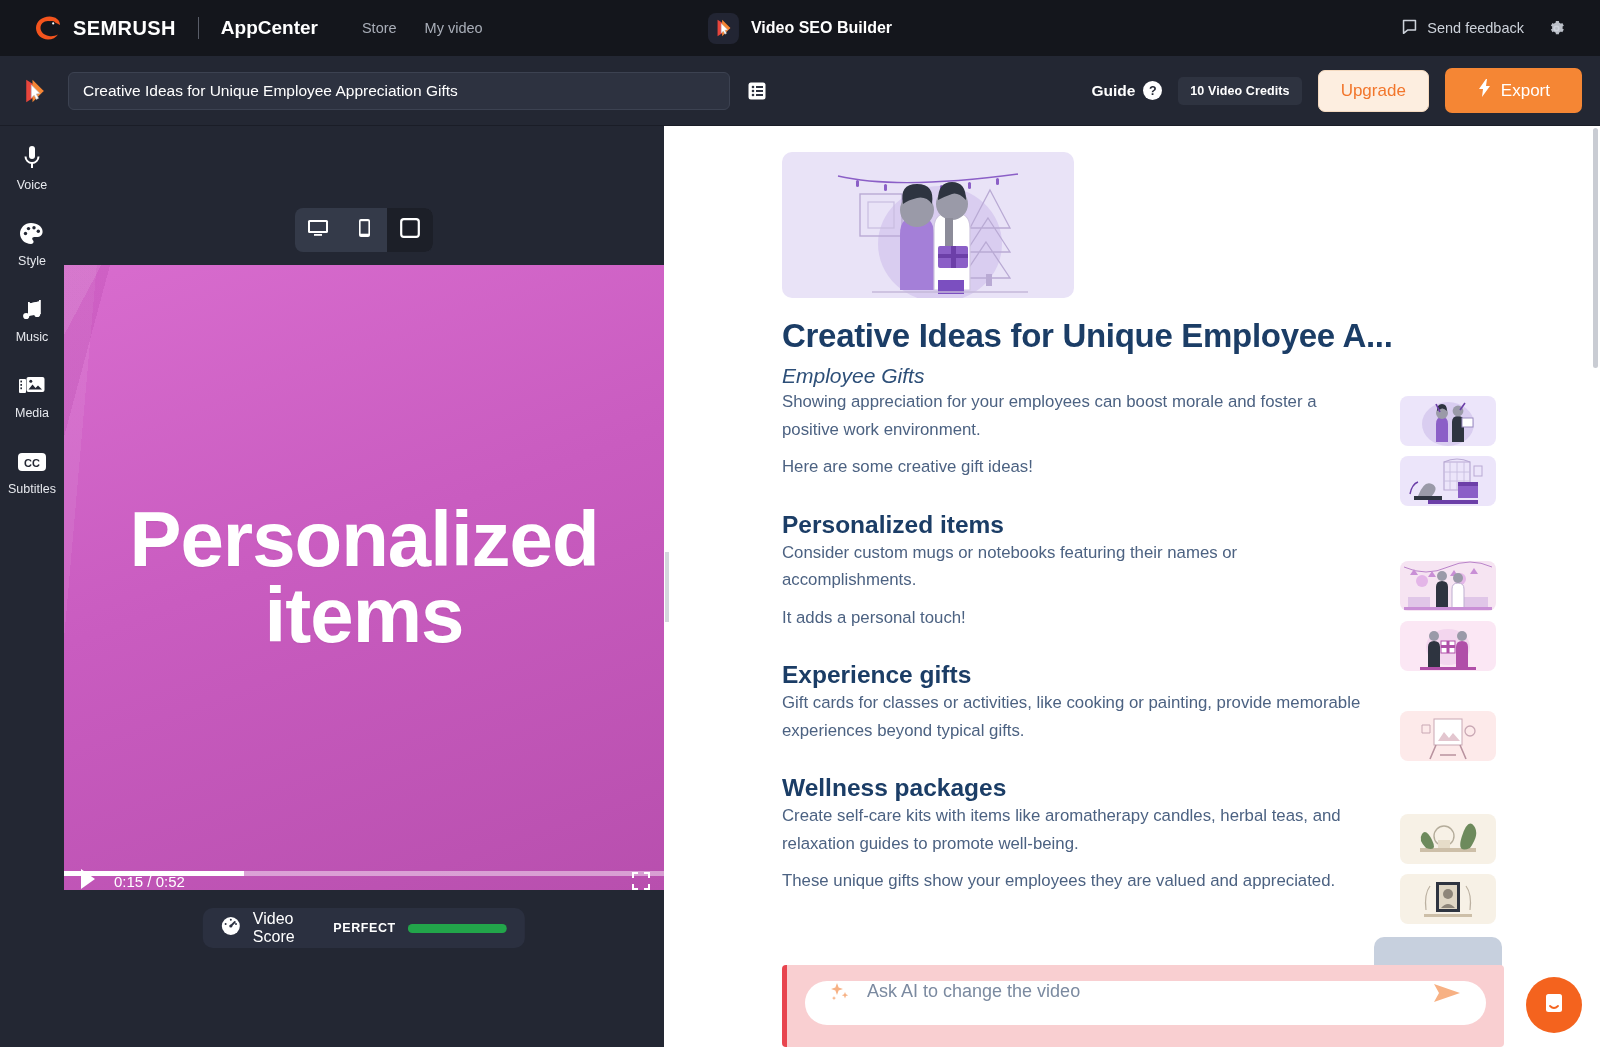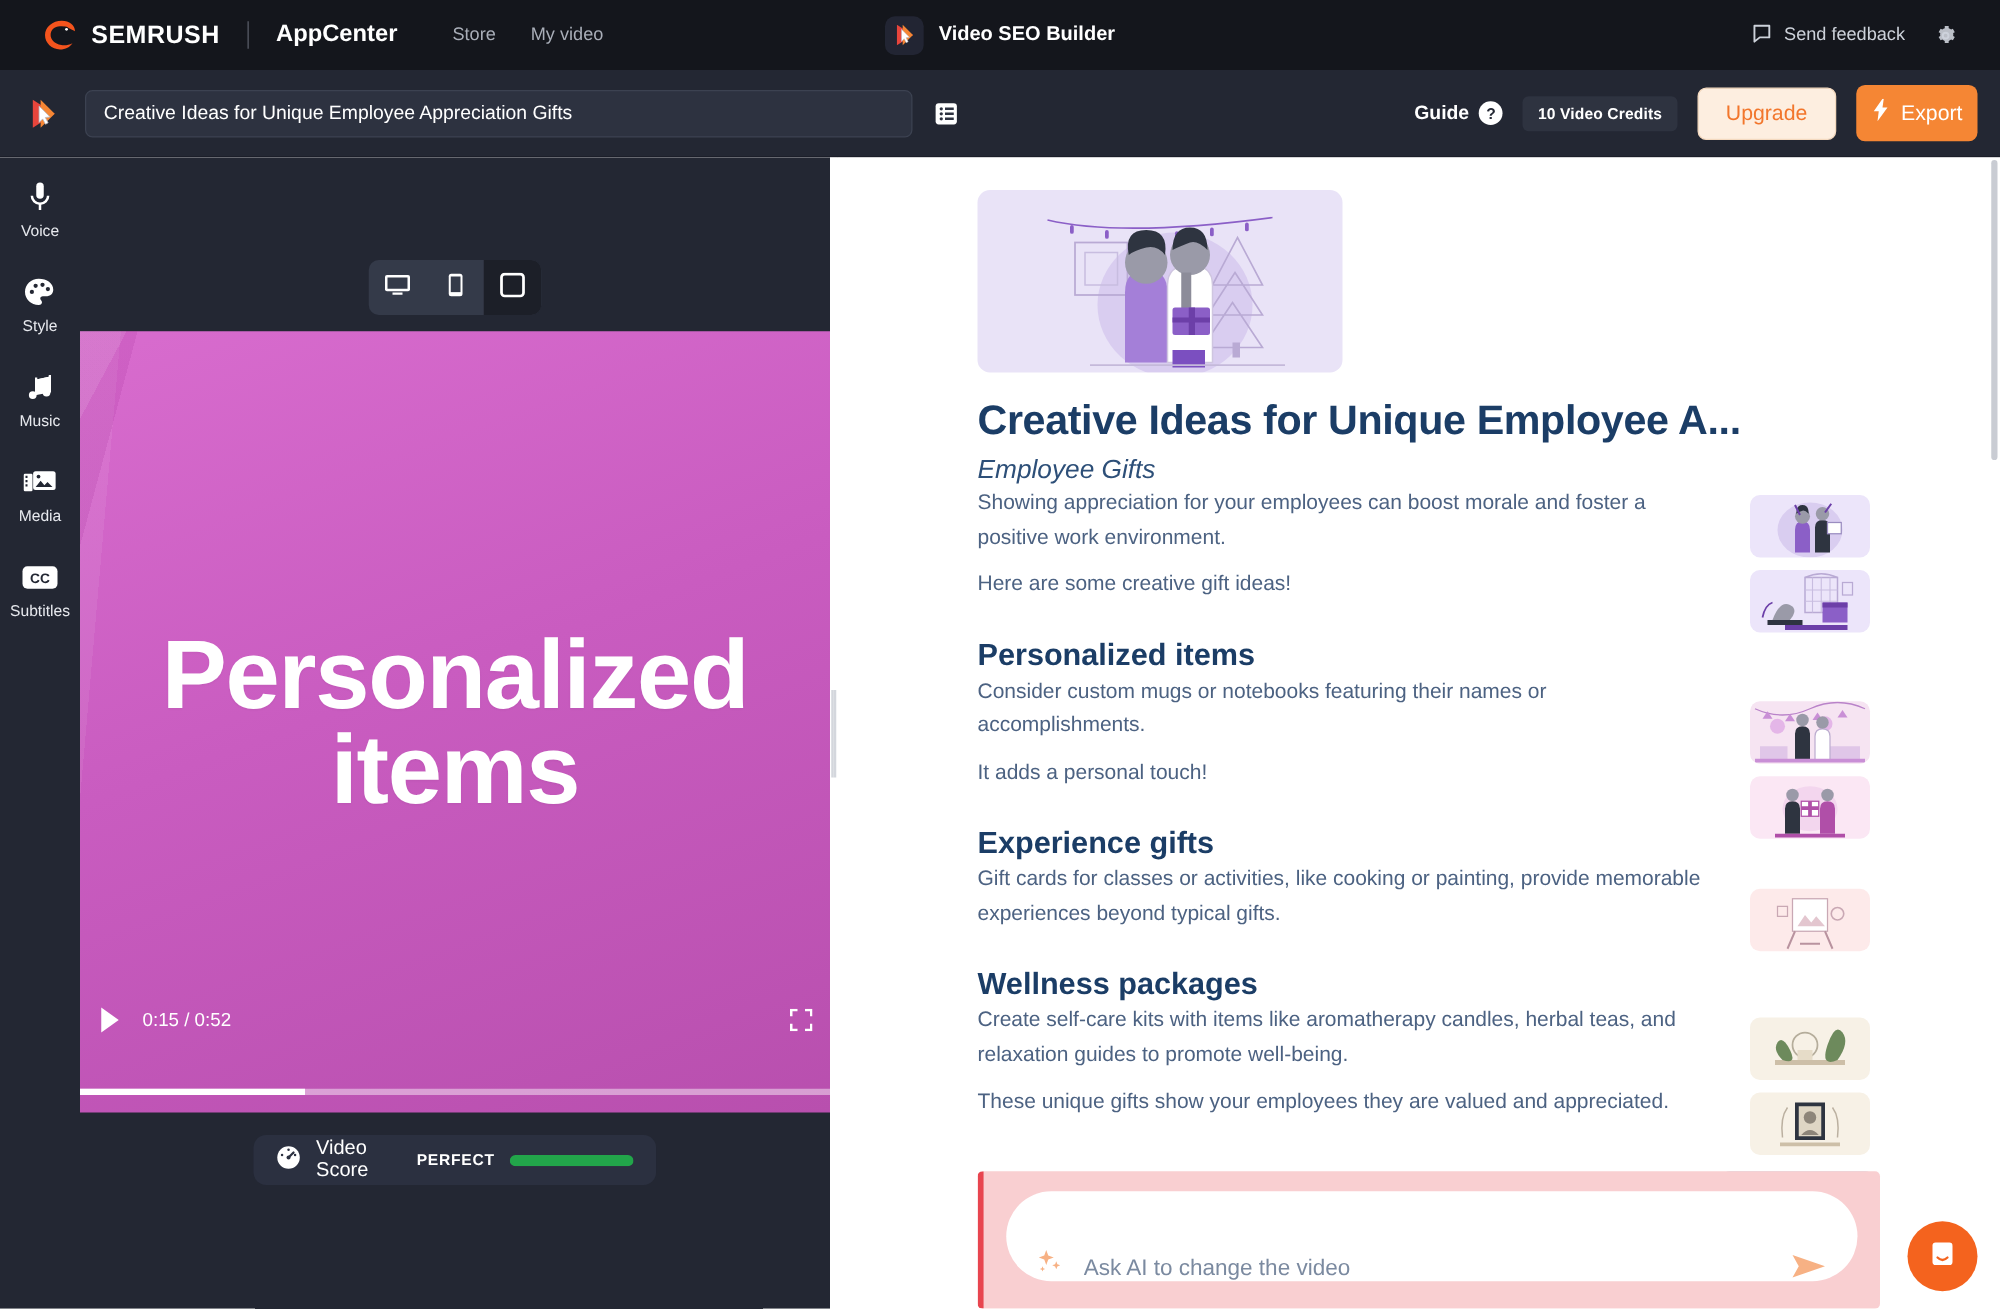--- a/index.html
+++ b/index.html
@@ -62,21 +62,21 @@
   .credits {
     background: #2e3340; color: #fff; font-size: 12.5px; font-weight: 700;
     padding: 7px 12px; border-radius: 5px; letter-spacing: .1px;
   }
   .btn-upgrade {
     background: #fdeee0; color: #f2762c; border: 1px solid #f4d9bf; border-radius: 7px;
     font-size: 17px; padding: 10px 22px; cursor: pointer; font-family: inherit;
   }
   .btn-export {
     background: #f58634; color: #fff; border: none; border-radius: 7px;
-    font-size: 17px; padding: 11px 12px; cursor: pointer; display: flex; align-items: center; gap: 8px;
+    font-size: 17px; padding: 11px 32px; cursor: pointer; display: flex; align-items: center; gap: 8px;
     font-family: inherit;
   }
 
   
   .body { flex: 1; display: flex; min-height: 0; background: #fff; }
 
   
   .sidebar {
     width: 64px; background: #232733; display: flex; flex-direction: column;
     align-items: center; padding-top: 18px; gap: 28px; flex: 0 0 64px;
@@ -107,22 +107,22 @@
       linear-gradient(160deg, #d86cce 0%, #c95cc0 45%, #b84fae 100%);
     display: flex; align-items: center; justify-content: center;
     overflow: hidden;
   }
   .stage-text {
     color: #fff; font-size: 78px; font-weight: 700; line-height: .97;
     text-align: center; letter-spacing: -1px; padding: 0 20px;
     text-shadow: 0 1px 2px rgba(0,0,0,.05);
   }
   .vcontrols {
-    position: absolute; left: 0; top: 652px; width: 600px; height: 76px;
-    display: flex; align-items: center; padding: 0 14px; gap: 14px;
+    position: absolute; left: 0; top: 688px; width: 600px; height: 76px;
+    display: flex; align-items: flex-end; padding: 0 14px; gap: 14px;
   }
   .playbtn { width: 22px; height: 22px; cursor: pointer; display: flex; align-items: center; }
   .vtime { color: #fff; font-size: 15px; }
   .fullscr { margin-left: auto; cursor: pointer; display: flex; }
   .progress {
     position: absolute; left: 0; top: 745px; width: 600px; height: 5px;
     background: rgba(255,255,255,.45);
   }
   .progress > i { display: block; height: 100%; background: #fff; width: 30%; }
   .scorebar {
@@ -170,22 +170,22 @@
     background: #c7d0de; border-radius: 10px; color: #334; font-size: 18px;
     display: flex; align-items: flex-end; justify-content: flex-start; padding: 8px 10px;
     overflow: hidden;
   }
   .ai-wrap {
     position: absolute; left: 112px; right: 96px; bottom: 0px;
     background: #f9cfd1; border-left: 5px solid #e8454f; border-radius: 4px;
     padding: 16px 18px 22px 18px;
   }
   .ai-input-row {
-    background: #fff; border-radius: 999px; height: 72px; display: flex;
-    align-items: flex-end; padding: 0 24px; gap: 16px;
+    background: #fff; border-radius: 999px; height: 44px; display: flex;
+    align-items: flex-start; padding: 0 24px; gap: 16px;
   }
   .ai-input {
     flex: 1; border: none; outline: none; font-size: 18px; color: #5b6b80;
     font-family: inherit; background: transparent;
   }
   .ai-input::placeholder { color: #7b8aa0; }
   .send { cursor: pointer; display: flex; }
 
   .chatbubble {
     position: absolute; right: 18px; bottom: 14px; width: 56px; height: 56px;

